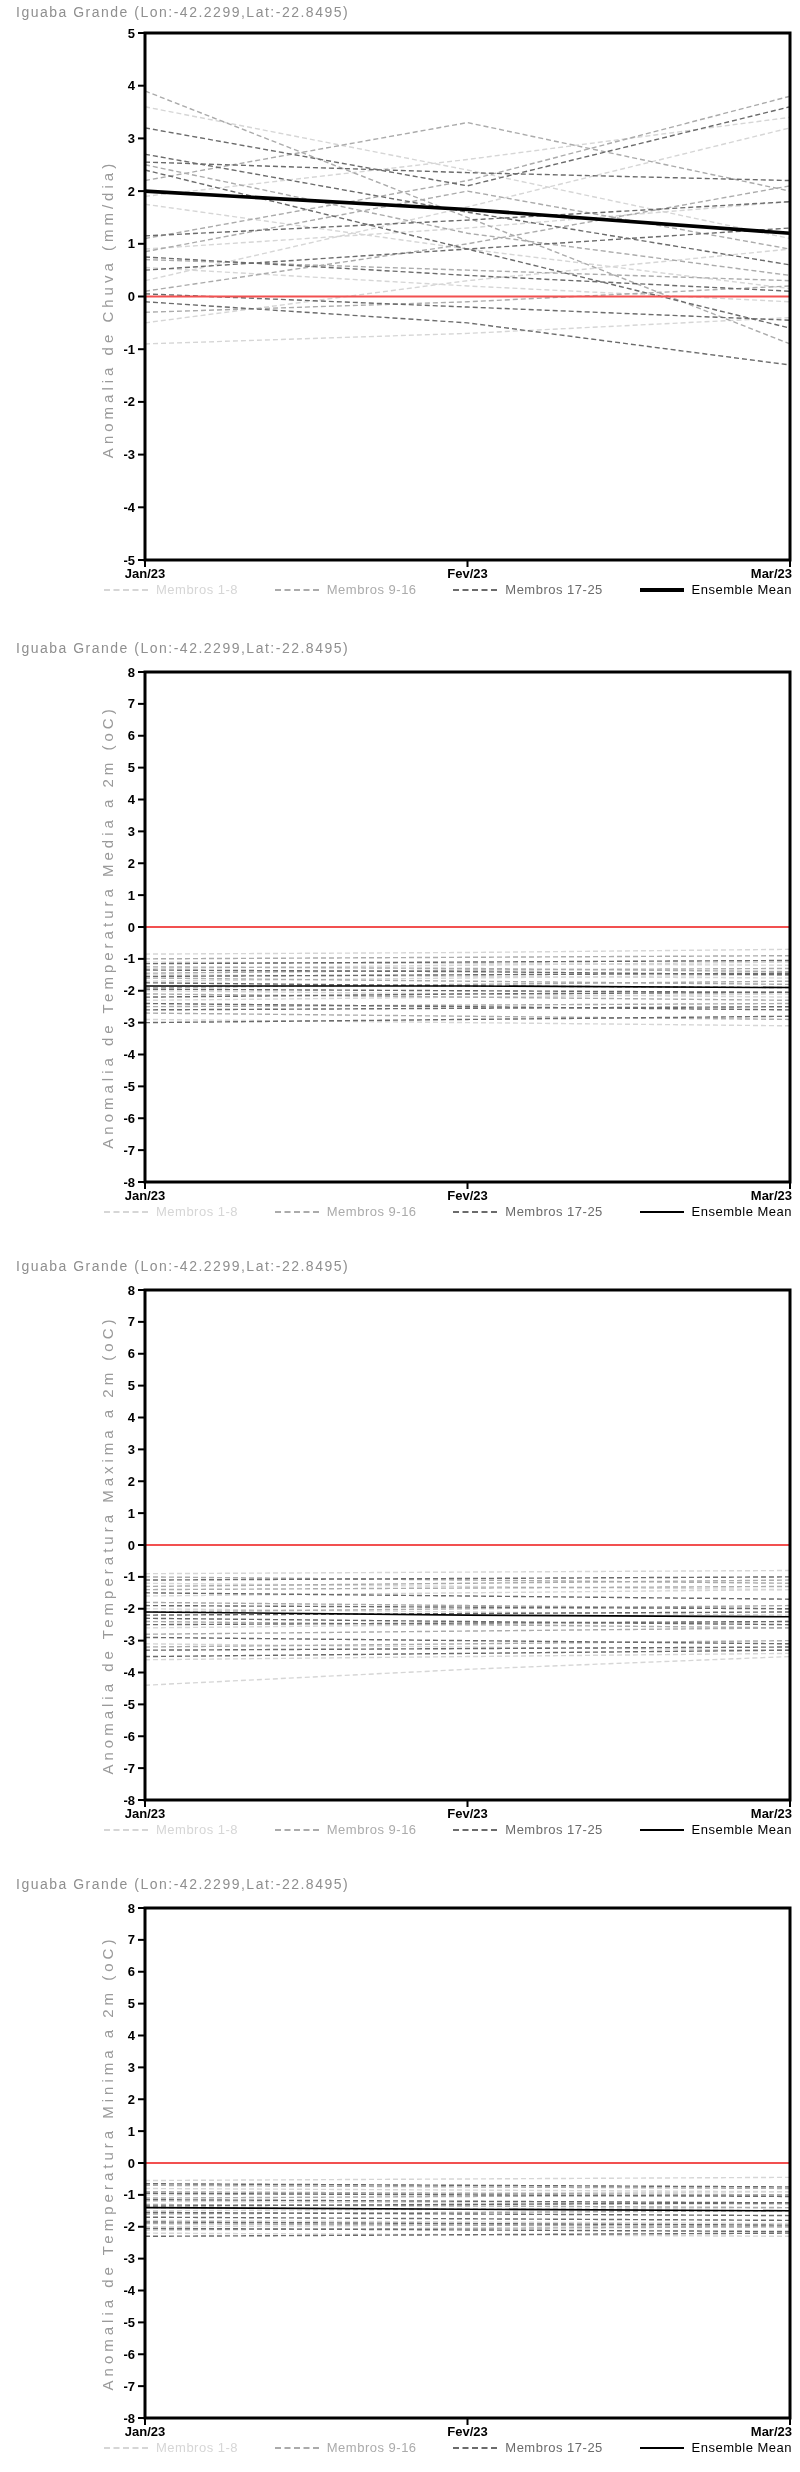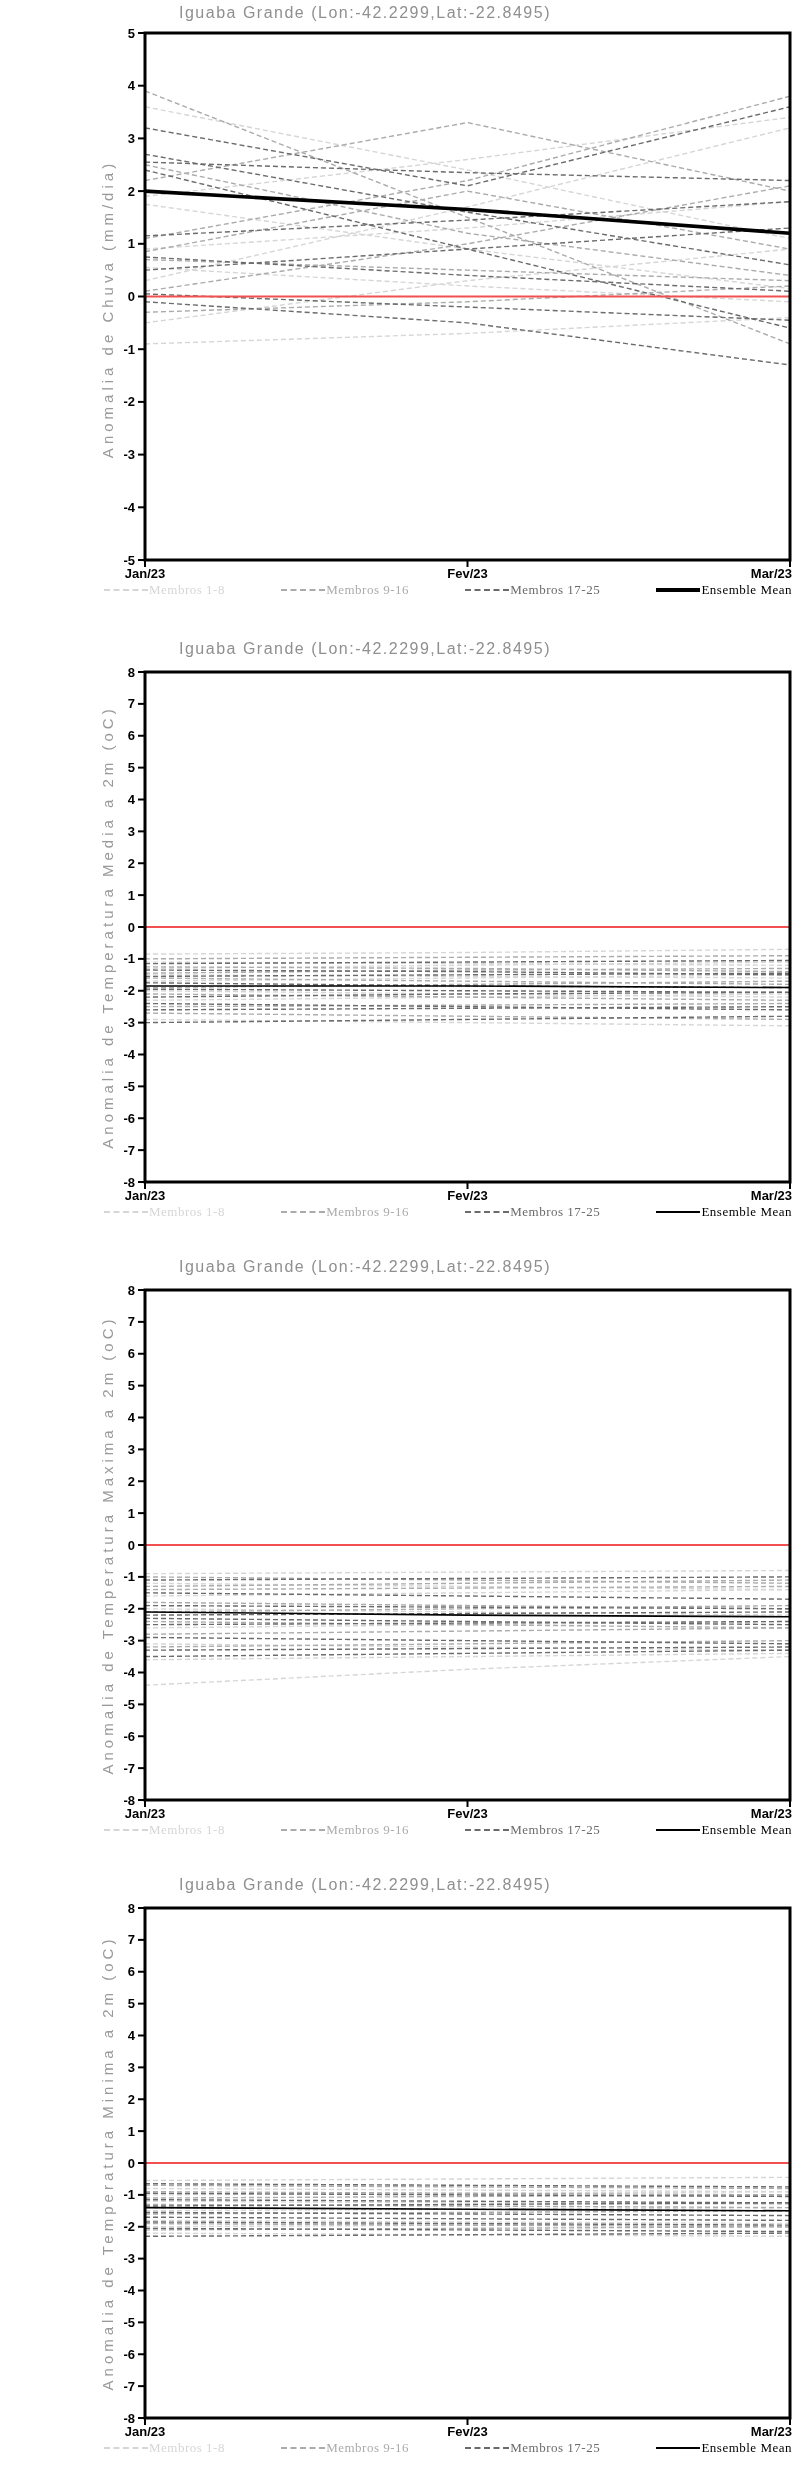--- a/index.html
+++ b/index.html
@@ -1,35 +1,35 @@
 <!DOCTYPE html>
 <html><head>
 <meta charset="utf-8">
 <style>
   html,body{margin:0;padding:0;background:#ffffff;}
   body{width:800px;font-family:"Liberation Sans", sans-serif;}
   .page{width:800px;height:2472px;position:relative;background:#ffffff;}
   .panel{position:relative;width:800px;height:618px;overflow:hidden;}
   .chart-title{
-    position:absolute;left:0;width:730px;text-align:center;
-    color:#8f8f8f;font-size:16px;letter-spacing:1.5px;white-space:nowrap;
+    position:absolute;left:16px;width:730px;
+    color:#8f8f8f;font-size:14px;letter-spacing:1.5px;white-space:nowrap;
   }
   .y-label{
     position:absolute;left:107px;top:50%;
     transform:translate(-50%,-50%) rotate(-90deg);transform-origin:center;
     color:#9a9a9a;font-size:15px;letter-spacing:4px;white-space:nowrap;
   }
   svg.plot{position:absolute;left:0;top:0;}
   text.tick-label{font-family:"Liberation Sans",sans-serif;font-size:13px;font-weight:bold;fill:#000000;}
   text.x-tick-label{font-family:"Liberation Sans",sans-serif;font-size:13px;font-weight:bold;fill:#000000;}
   .legend{
     position:absolute;left:104px;right:8px;display:flex;
     justify-content:space-between;align-items:center;
   }
-  .legend-entry{display:flex;align-items:center;gap:1px;font-family:Liberation Serif, serif;}
+  .legend-entry{display:flex;align-items:center;gap:8px;}
   .legend-sample{display:inline-block;width:44px;height:0;border-top:2px dashed #999;}
   .legend-sample.solid{border-top-style:solid;}
   .legend-label{font-size:13px;letter-spacing:0.5px;white-space:nowrap;}
 </style>
 </head>
 <body>
 
 <div class="page">
 
   <section class="panel">

